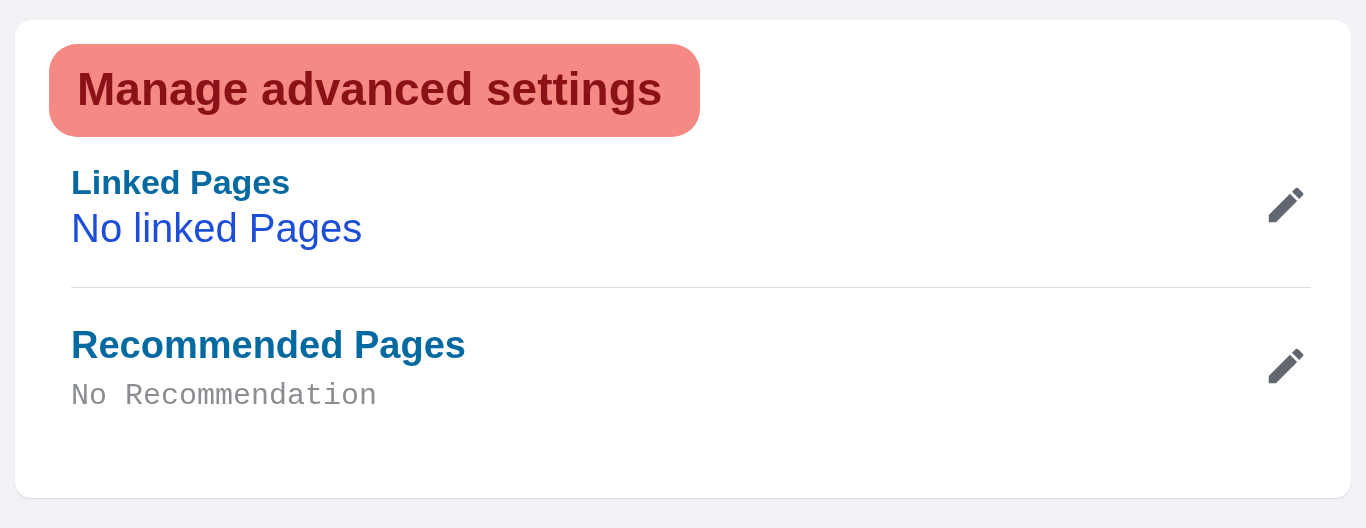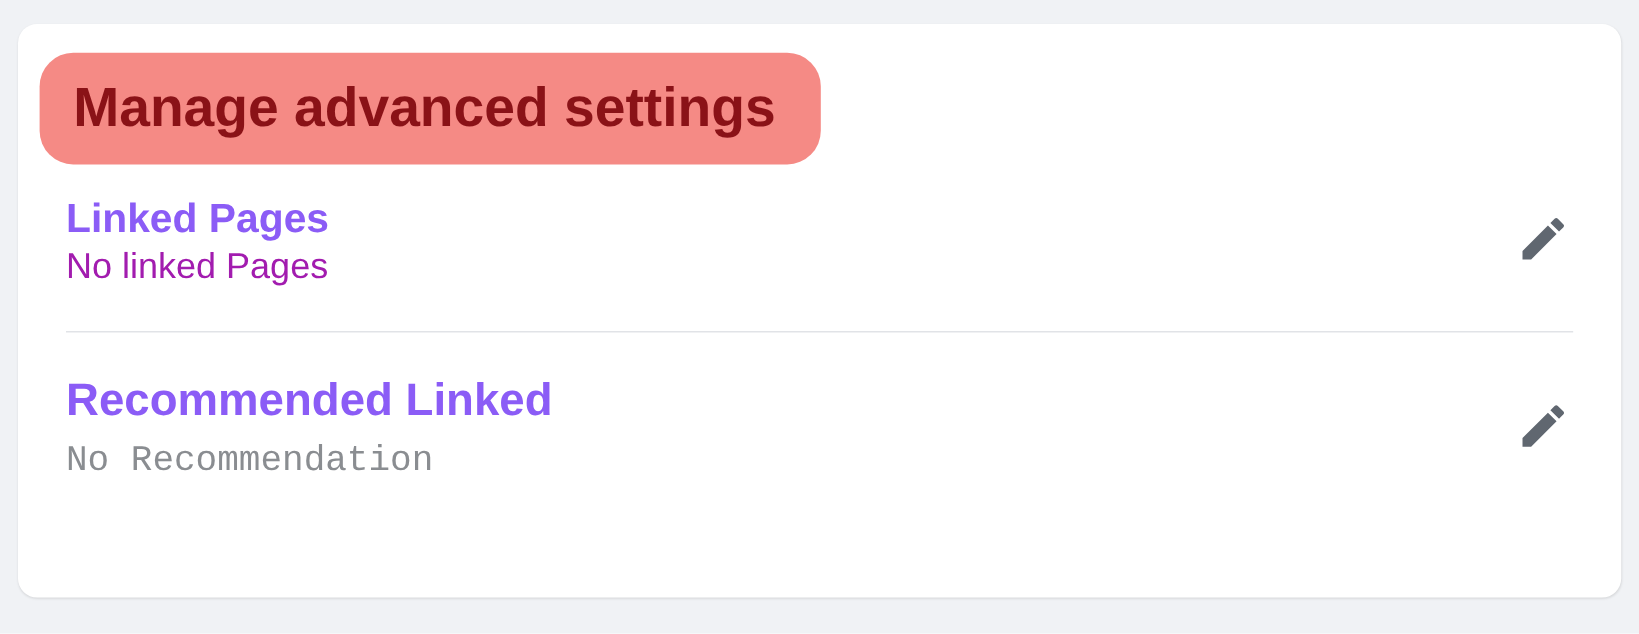--- a/index.html
+++ b/index.html
@@ -11,21 +11,21 @@
       font-family: -apple-system, BlinkMacSystemFont, "Segoe UI", Helvetica, Arial, sans-serif;
       background: #f0f2f5;
       width: 1366px;
       height: 528px;
       padding: 20px 15px 30px 15px;
     }
     .card {
       background: #ffffff;
       border-radius: 16px;
       box-shadow: 0 1px 2px rgba(0,0,0,0.1);
-      padding: 24px 40px 50px 40px;
+      padding: 24px 40px 50px 56px;
       height: 100%;
       position: relative;
     }
     .highlight-header {
       display: inline-block;
       background: #f58a85;
       border-radius: 28px;
       padding: 20px 38px 22px 28px;
       margin-left: -22px;
       margin-bottom: 20px;
@@ -42,27 +42,27 @@
       align-items: center;
       padding: 6px 0 18px 0;
     }
     .setting-text {
       display: flex;
       flex-direction: column;
     }
     .setting-title {
       font-size: 34px;
       font-weight: 700;
-      color: #8b5cf6;
+      color: #0369a1;
       margin-bottom: 4px;
     }
     .setting-subtitle {
-      font-size: 30px;
+      font-size: 40px;
       font-weight: 400;
-      color: #a21caf;
+      color: #1d4ed8;
     }
     .divider {
       height: 1px;
       background: #dadde1;
       margin: 18px 0 30px 0;
     }
     .edit-icon {
       width: 50px;
       height: 50px;
       display: flex;
@@ -107,21 +107,21 @@
             <path d="M3 17.25V21h3.75l11.06-11.06-3.75-3.75L3 17.25zM20.71 7.04a1 1 0 0 0 0-1.41l-2.34-2.34a1 1 0 0 0-1.41 0l-1.83 1.83 3.75 3.75 1.83-1.83z"></path>
           </svg>
       </span>
     </div>
   </div>
 
   <div class="divider"></div>
 
   <div class="setting-row row2">
     <div class="setting-text">
-      <div class="setting-title">Recommended Linked</div>
+      <div class="setting-title">Recommended Pages</div>
       <div class="setting-subtitle">No Recommendation</div>
     </div>
     <div class="edit-icon">
       <span>
         <svg viewBox="0 0 24 24">
             <path d="M3 17.25V21h3.75l11.06-11.06-3.75-3.75L3 17.25zM20.71 7.04a1 1 0 0 0 0-1.41l-2.34-2.34a1 1 0 0 0-1.41 0l-1.83 1.83 3.75 3.75 1.83-1.83z"></path>
           </svg>
       </span>
     </div>
   </div>

